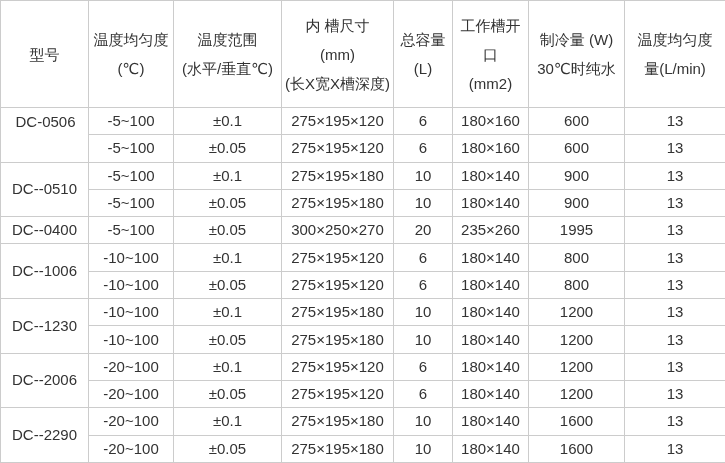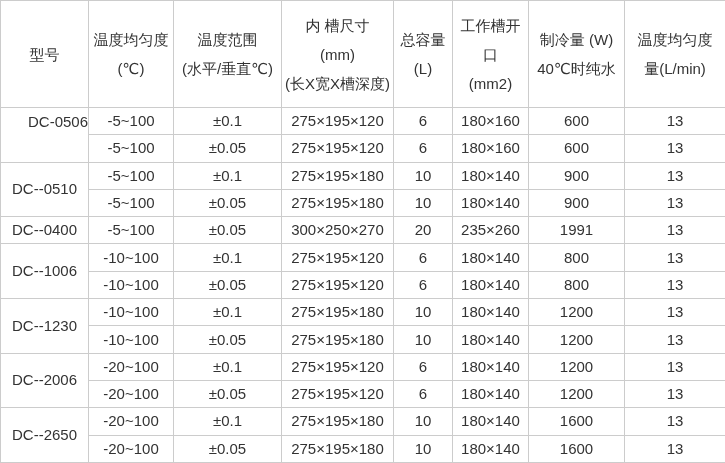--- a/index.html
+++ b/index.html
@@ -27,21 +27,21 @@
     overflow: hidden;
   }
   .spec-table thead th {
     height: 107px;
     line-height: 29px;
   }
   .spec-table tbody tr { height: 27px; }
   .spec-table tbody td { line-height: 18px; }
   
   .spec-table td.model-topleft {
-    text-align: right;
+    text-align: center;
     vertical-align: top;
     padding: 5px 0 0 2px;
   }
 </style>
 </head>
 <body>
 
 <table class="spec-table">
   <colgroup>
     <col style="width:88px">
@@ -62,21 +62,21 @@
 (水平/垂直℃)</th>
       <th>内 槽尺寸
 (mm)
 (长X宽X槽深度)</th>
       <th>总容量
 (L)</th>
       <th>工作槽开
 口
 (mm2)</th>
       <th>制冷量 (W)
-40℃时纯水</th>
+30℃时纯水</th>
       <th>温度均匀度
 量(L/min)</th>
     </tr>
   </thead>
   <tbody>
     <tr>
       <td class="model-topleft" rowspan="2">DC-0506</td>
       <td>-5~100</td>
       <td>±0.1</td>
       <td>275×195×120</td>
@@ -113,21 +113,21 @@
       <td>900</td>
       <td>13</td>
     </tr>
     <tr>
       <td>DC--0400</td>
       <td>-5~100</td>
       <td>±0.05</td>
       <td>300×250×270</td>
       <td>20</td>
       <td>235×260</td>
-      <td>1991</td>
+      <td>1995</td>
       <td>13</td>
     </tr>
     <tr>
       <td rowspan="2">DC--1006</td>
       <td>-10~100</td>
       <td>±0.1</td>
       <td>275×195×120</td>
       <td>6</td>
       <td>180×140</td>
       <td>800</td>
@@ -174,21 +174,21 @@
     <tr>
       <td>-20~100</td>
       <td>±0.05</td>
       <td>275×195×120</td>
       <td>6</td>
       <td>180×140</td>
       <td>1200</td>
       <td>13</td>
     </tr>
     <tr>
-      <td rowspan="2">DC--2650</td>
+      <td rowspan="2">DC--2290</td>
       <td>-20~100</td>
       <td>±0.1</td>
       <td>275×195×180</td>
       <td>10</td>
       <td>180×140</td>
       <td>1600</td>
       <td>13</td>
     </tr>
     <tr>
       <td>-20~100</td>

